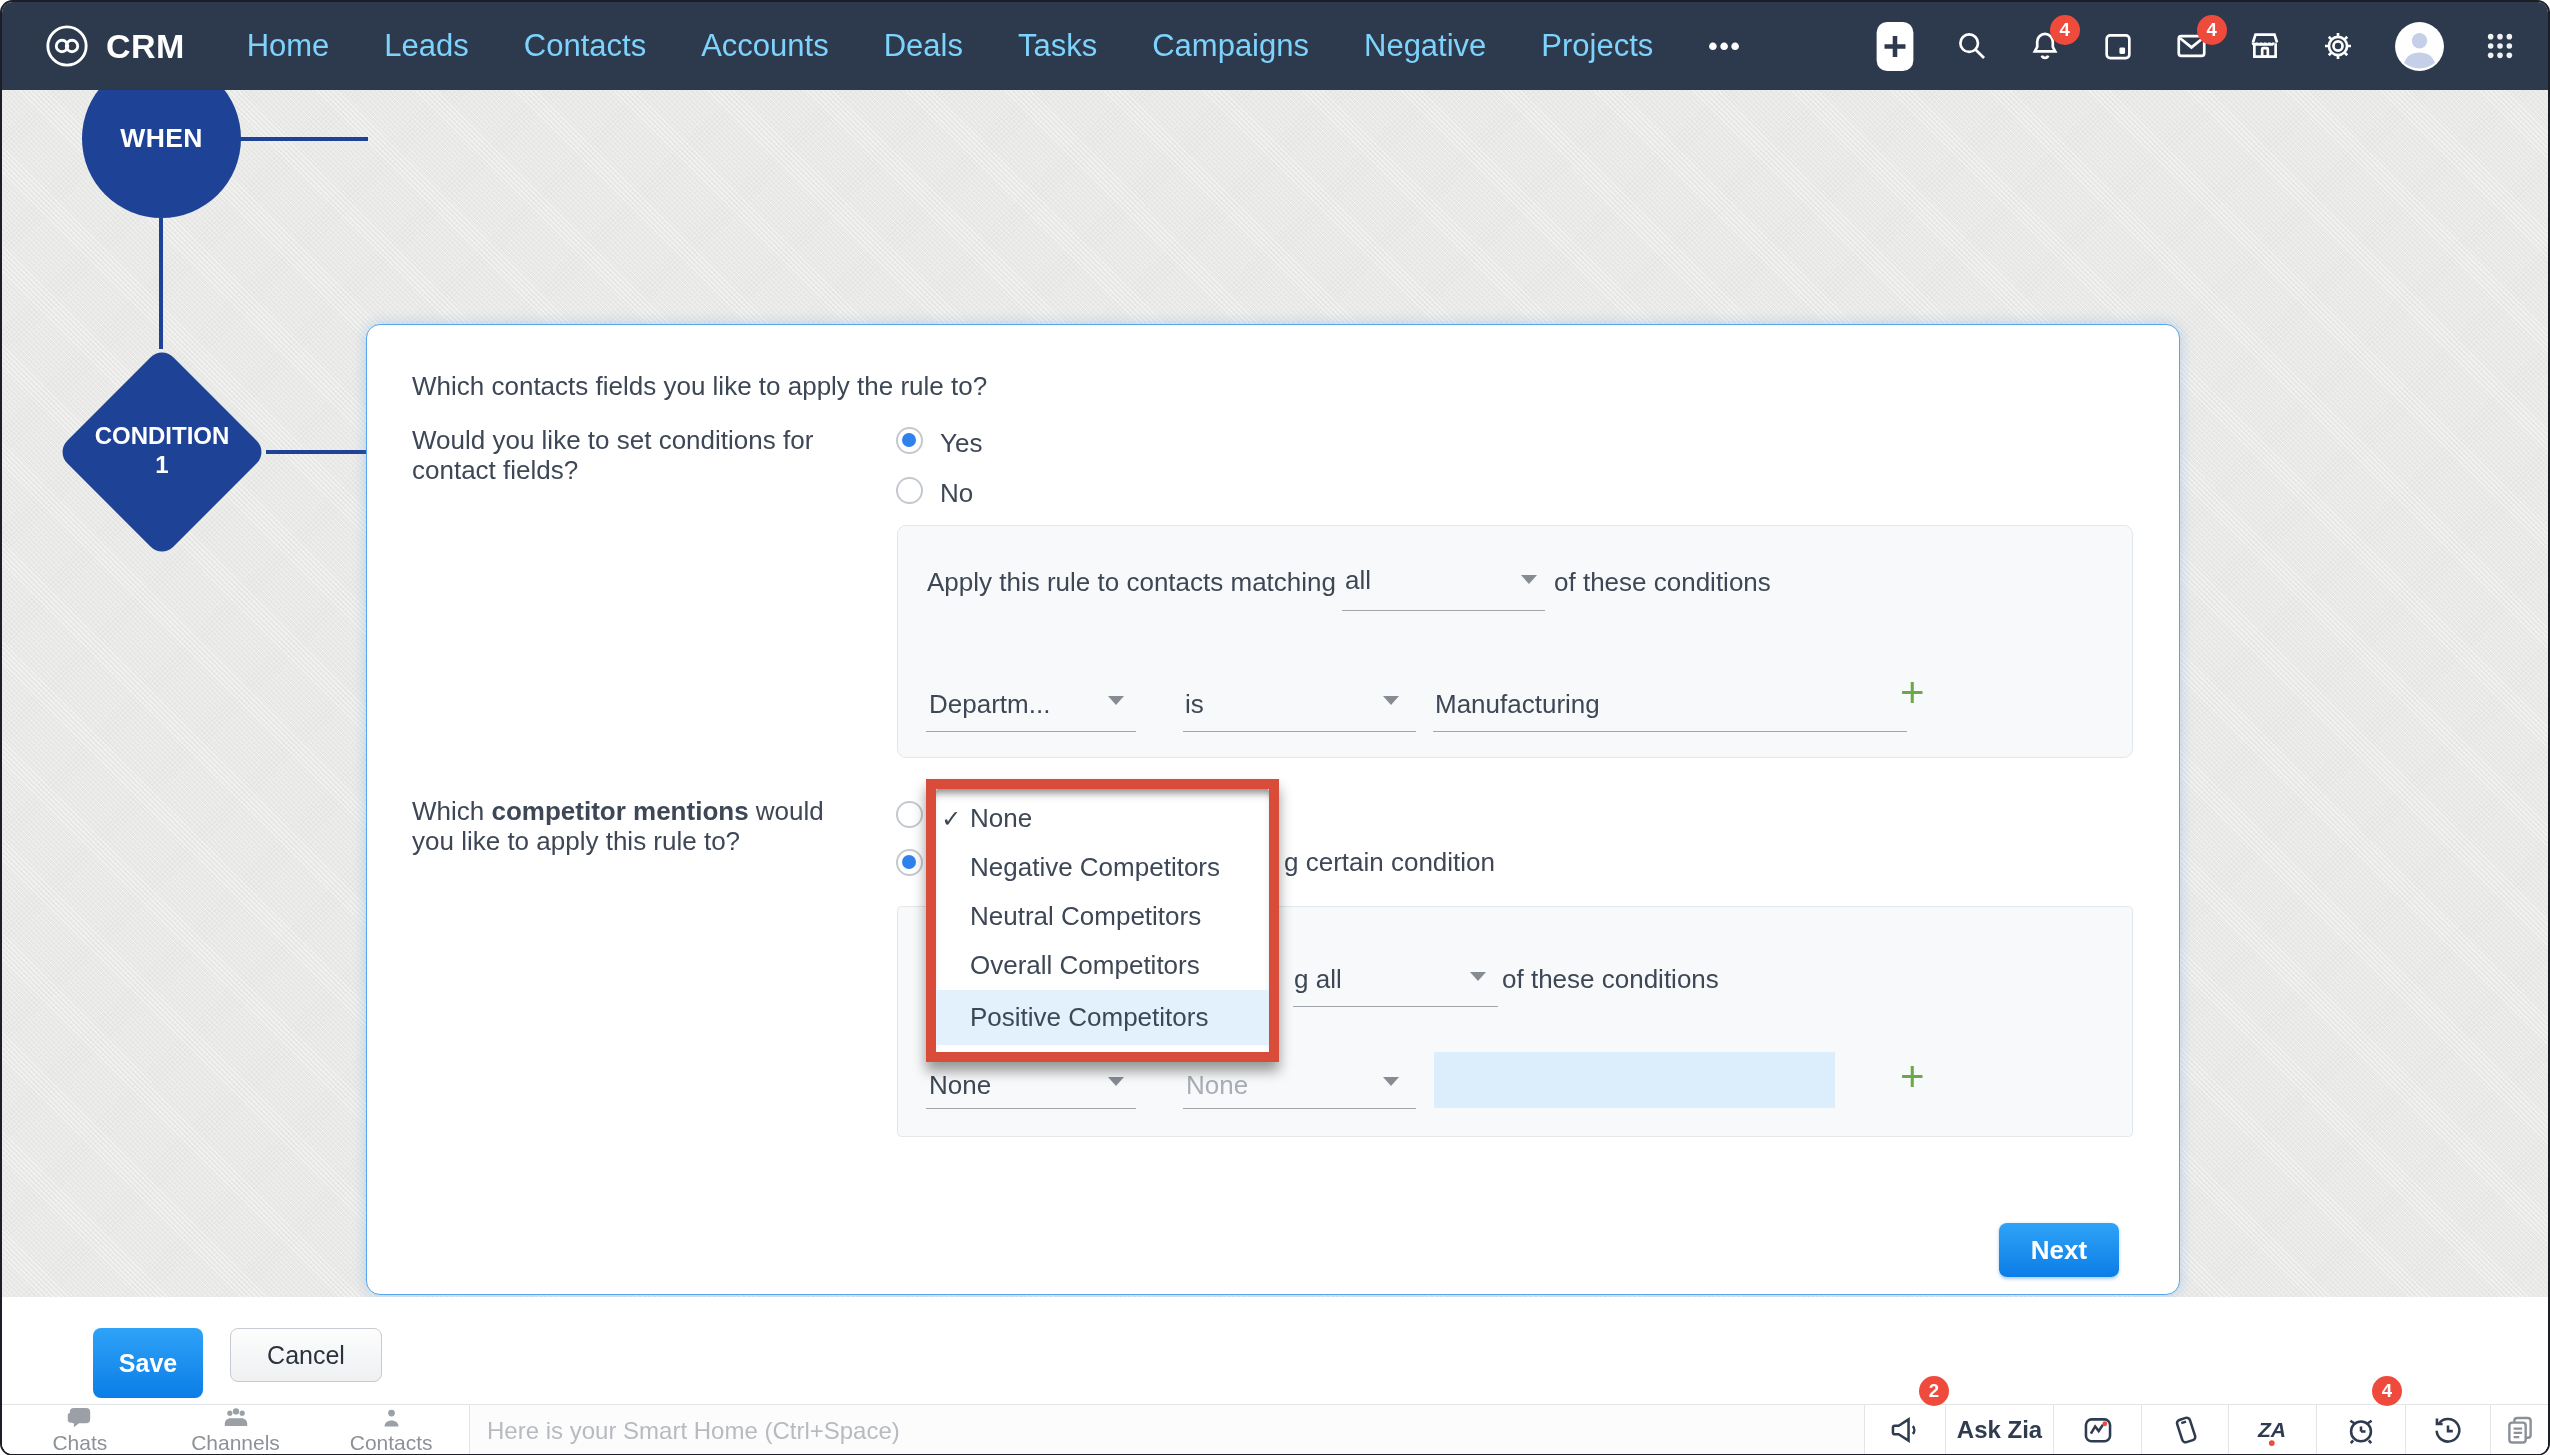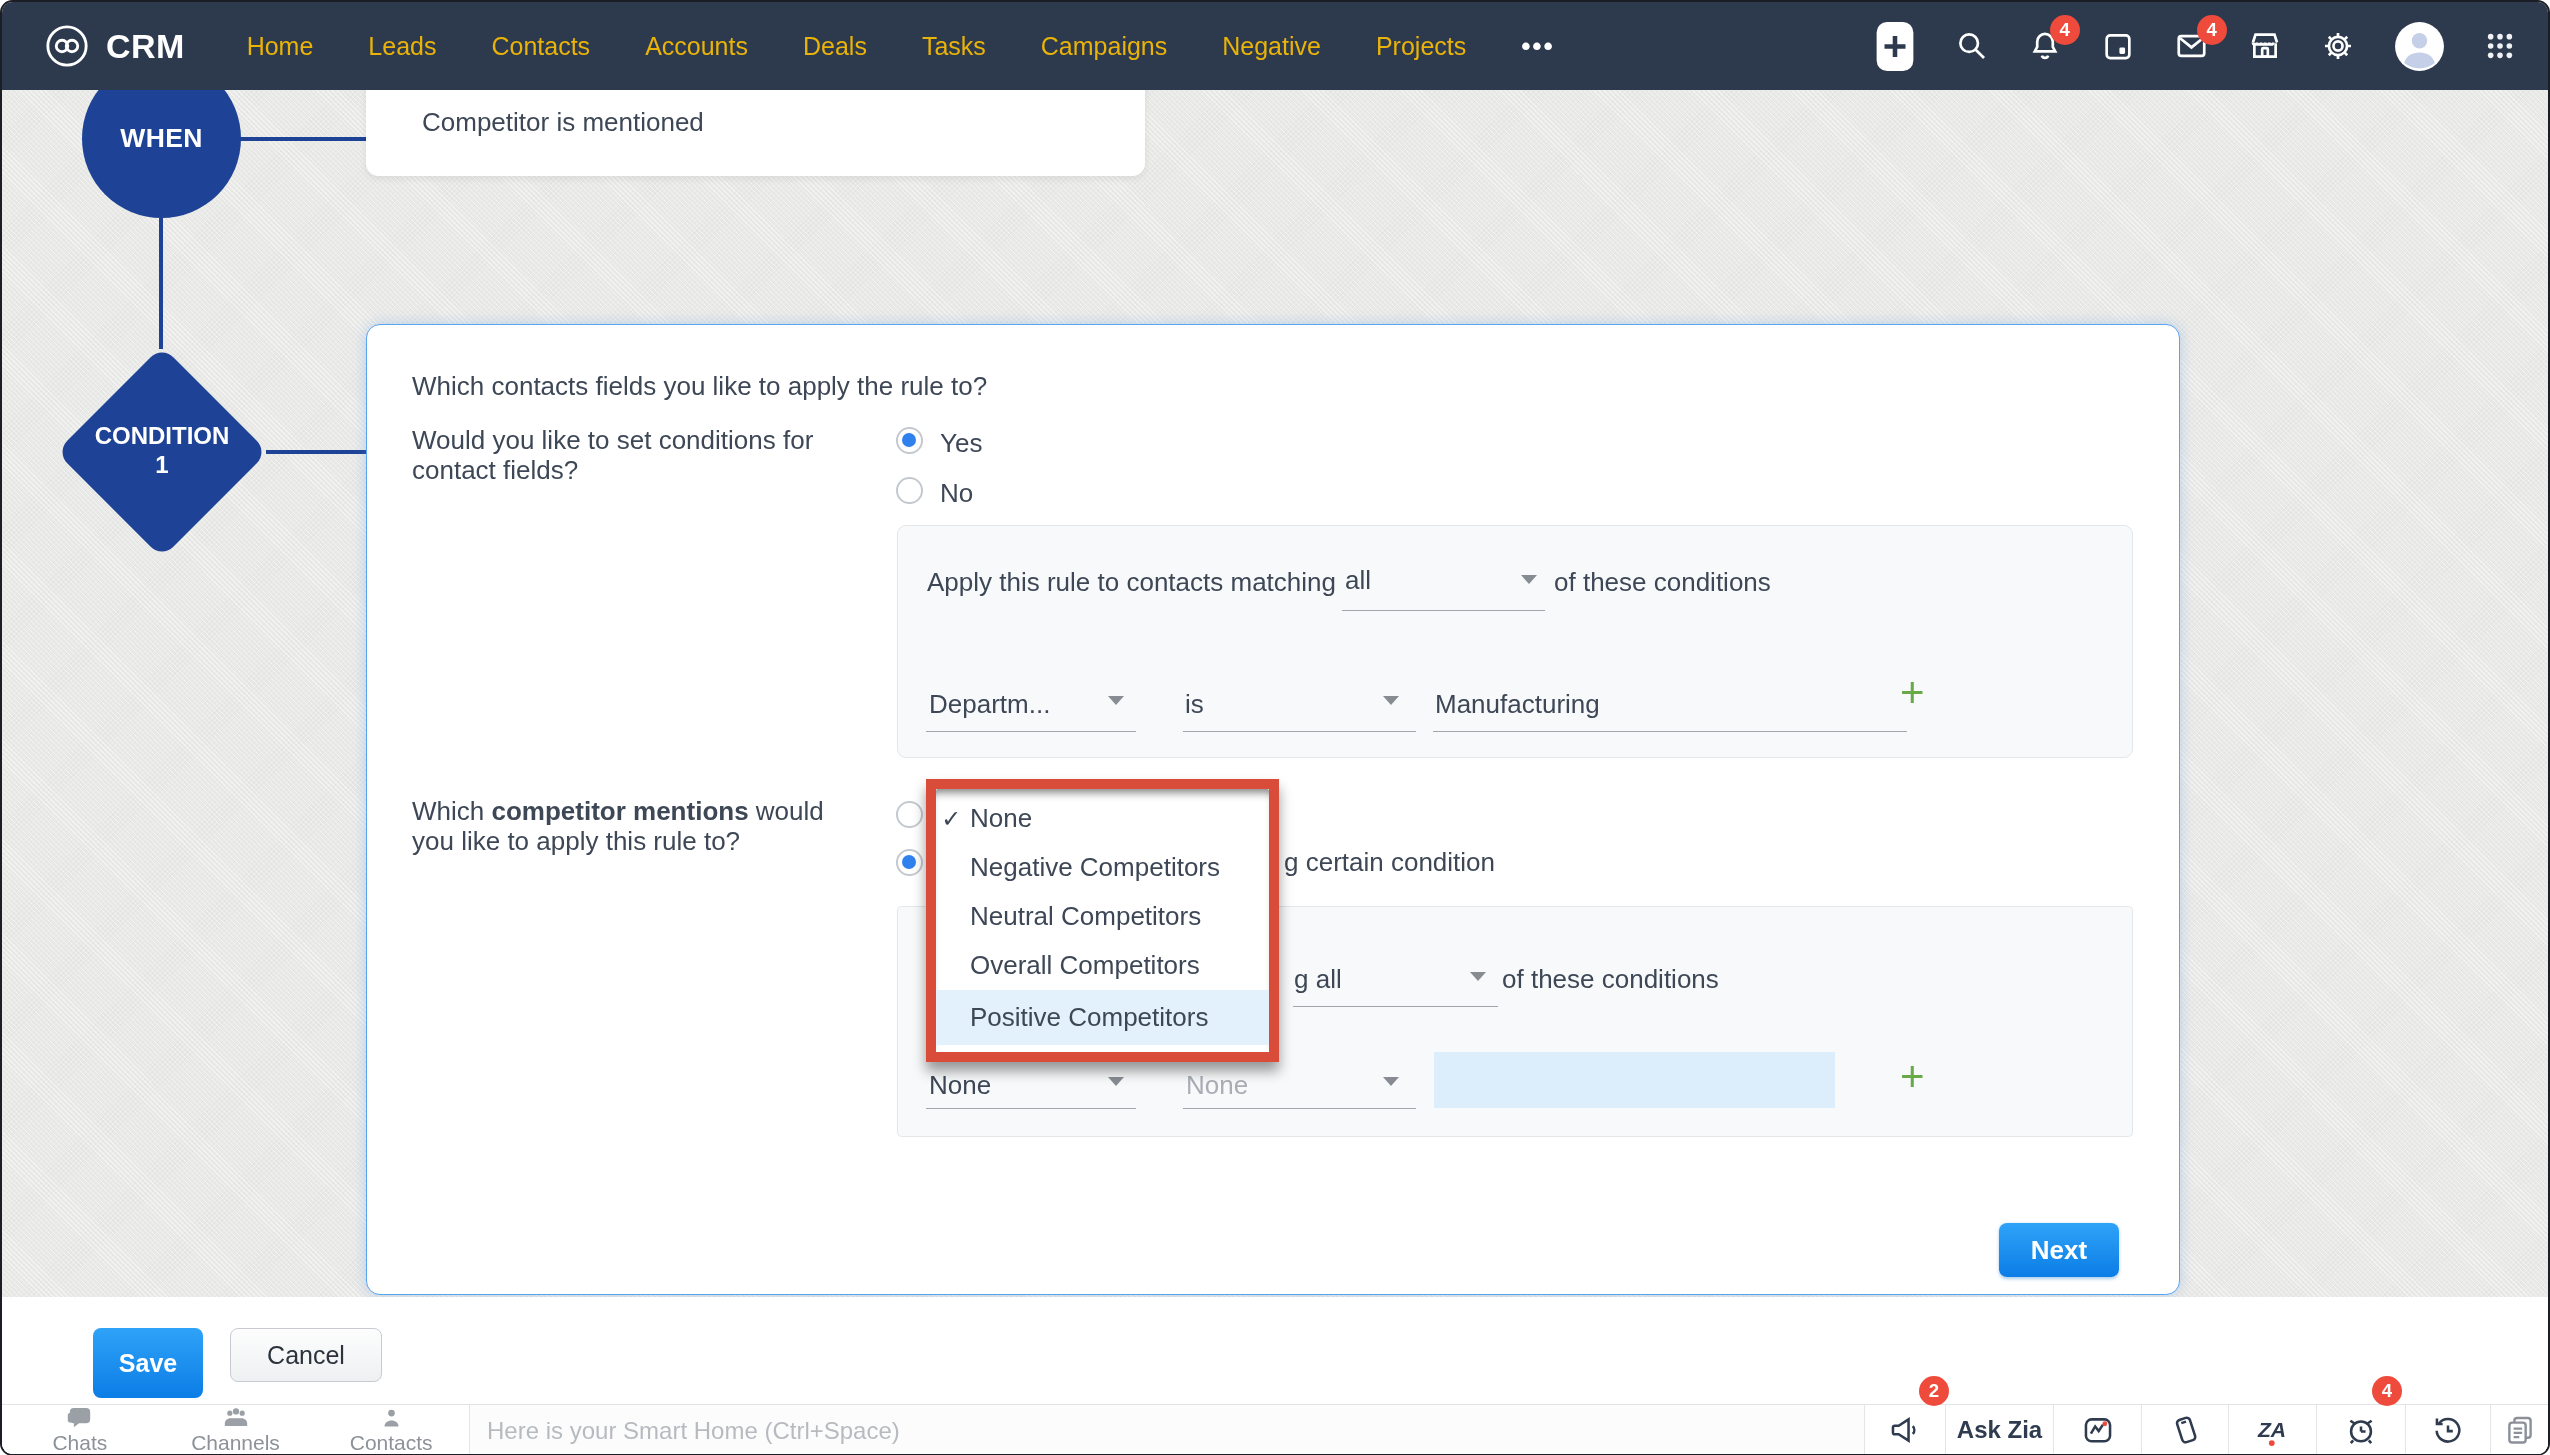--- a/index.html
+++ b/index.html
@@ -11,21 +11,21 @@
     background-color:#e9e9e7;
     background-image:repeating-linear-gradient(45deg,rgba(255,255,255,.45) 0 0.9px,transparent 0.9px 3.5px),
                      repeating-linear-gradient(-45deg,rgba(0,0,0,.022) 0 0.9px,transparent 0.9px 3.5px);}
 
   
   .nav{position:absolute;left:0;top:0;width:100%;height:88px;background:#2d3a4e;z-index:30;
        display:flex;align-items:center;padding:0 32px 0 42px;box-sizing:border-box;}
   .brand{display:flex;align-items:center;gap:16px;margin-right:62px;}
   .brand-label{color:#fff;font-size:34px;font-weight:600;letter-spacing:0.4px;}
   .menu{display:flex;align-items:center;gap:55px;}
-  .menu-item{color:#eab308;font-size:25px;cursor:pointer;white-space:nowrap;}
+  .menu-item{color:#7dd3fc;font-size:31px;cursor:pointer;white-space:nowrap;}
   .more-dots{color:#fff;font-size:26.5px;letter-spacing:1.8px;font-weight:700;}
   .nav-right{margin-left:auto;display:flex;align-items:center;gap:39px;}
   .nav-ic{position:relative;display:flex;align-items:center;justify-content:center;}
   .badge{position:absolute;min-width:30px;height:30px;border-radius:16px;background:#ef4b3d;color:#fff;
          font-size:18.6px;font-weight:700;display:flex;align-items:center;justify-content:center;
          padding:0 3.5px;box-sizing:border-box;z-index:5;}
   .nav-badge{top:-14px;right:-17.7px;}
 
   
   .when-circle{left:80px;top:57px;width:159px;height:159px;border-radius:50%;background:#1e4296;z-index:5;
@@ -128,23 +128,20 @@
   </div>
   <div class="abs conn conn-h1"></div>
   <div class="abs conn conn-v"></div>
   <div class="abs conn conn-h2"></div>
   <div class="abs diamond"></div>
   <div class="abs diamond-label">
     <div>CONDITION</div>
     <div>1</div>
   </div>
 
-  <div class="abs when-card">
-    <div class="abs when-card-text">Competitor is mentioned</div>
-  </div>
 
   <div class="abs main-card">
     <div class="abs t q1">Which contacts fields you like to apply the rule to?</div>
     <div class="abs t q2">Would you like to set conditions for contact fields?</div>
 
     <div class="abs radio sel r-yes"></div>
     <div class="abs t l-yes">Yes</div>
     <div class="abs radio r-no"></div>
     <div class="abs t l-no">No</div>
 

